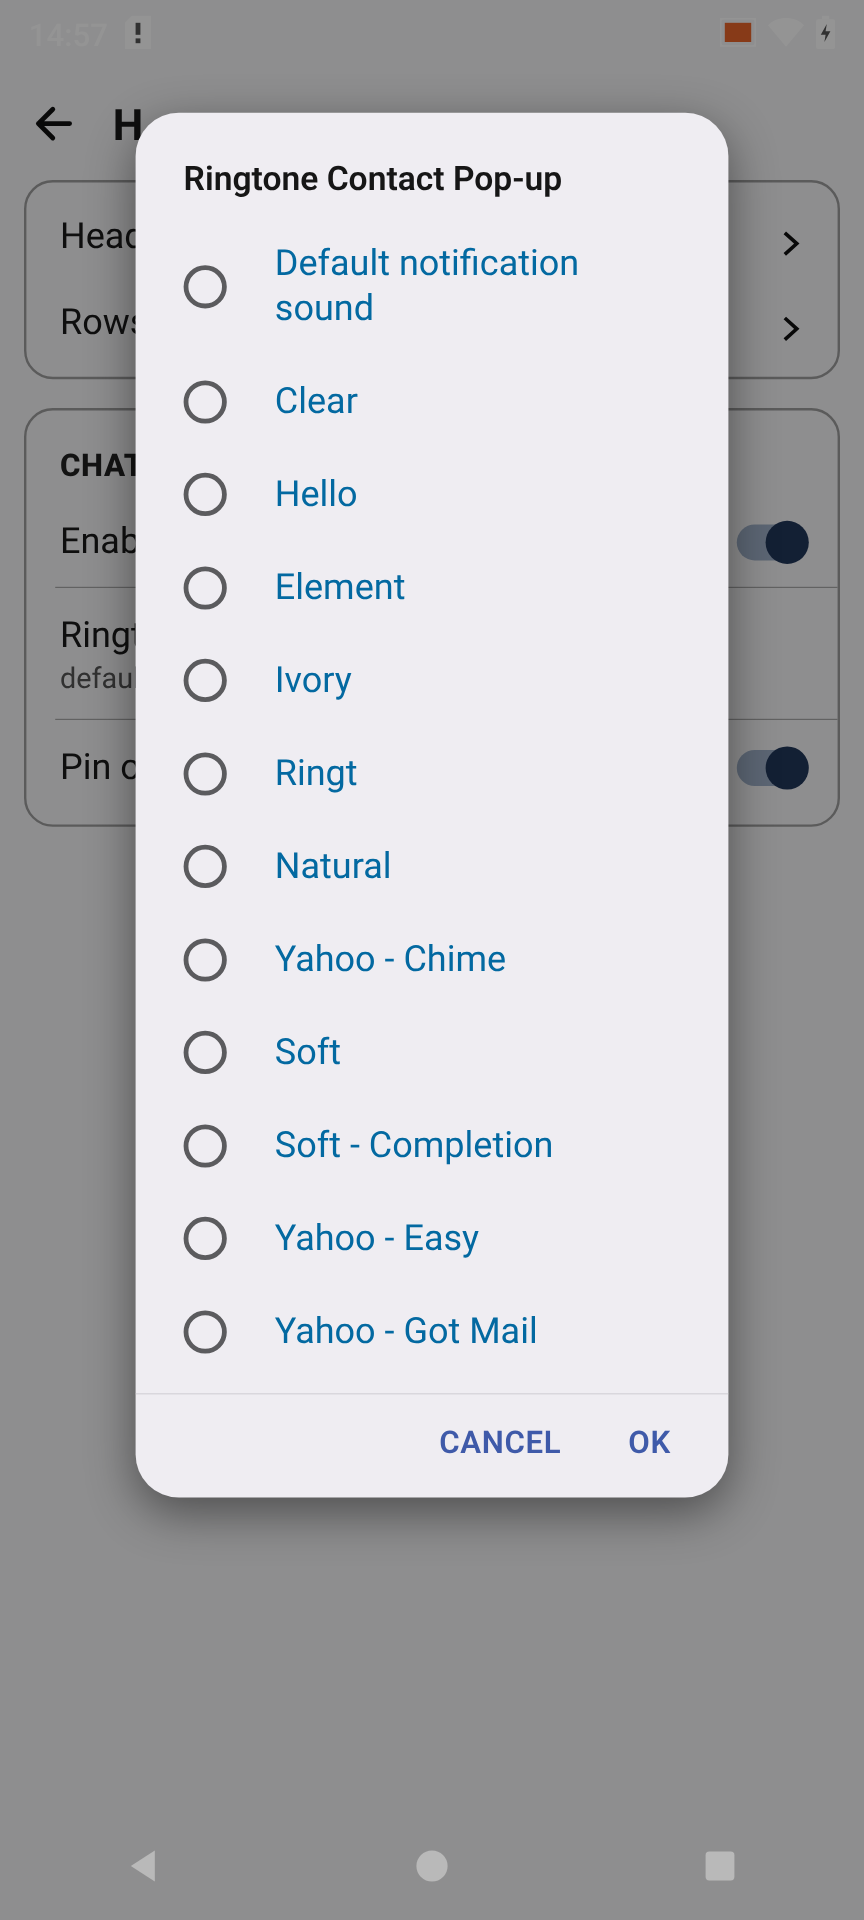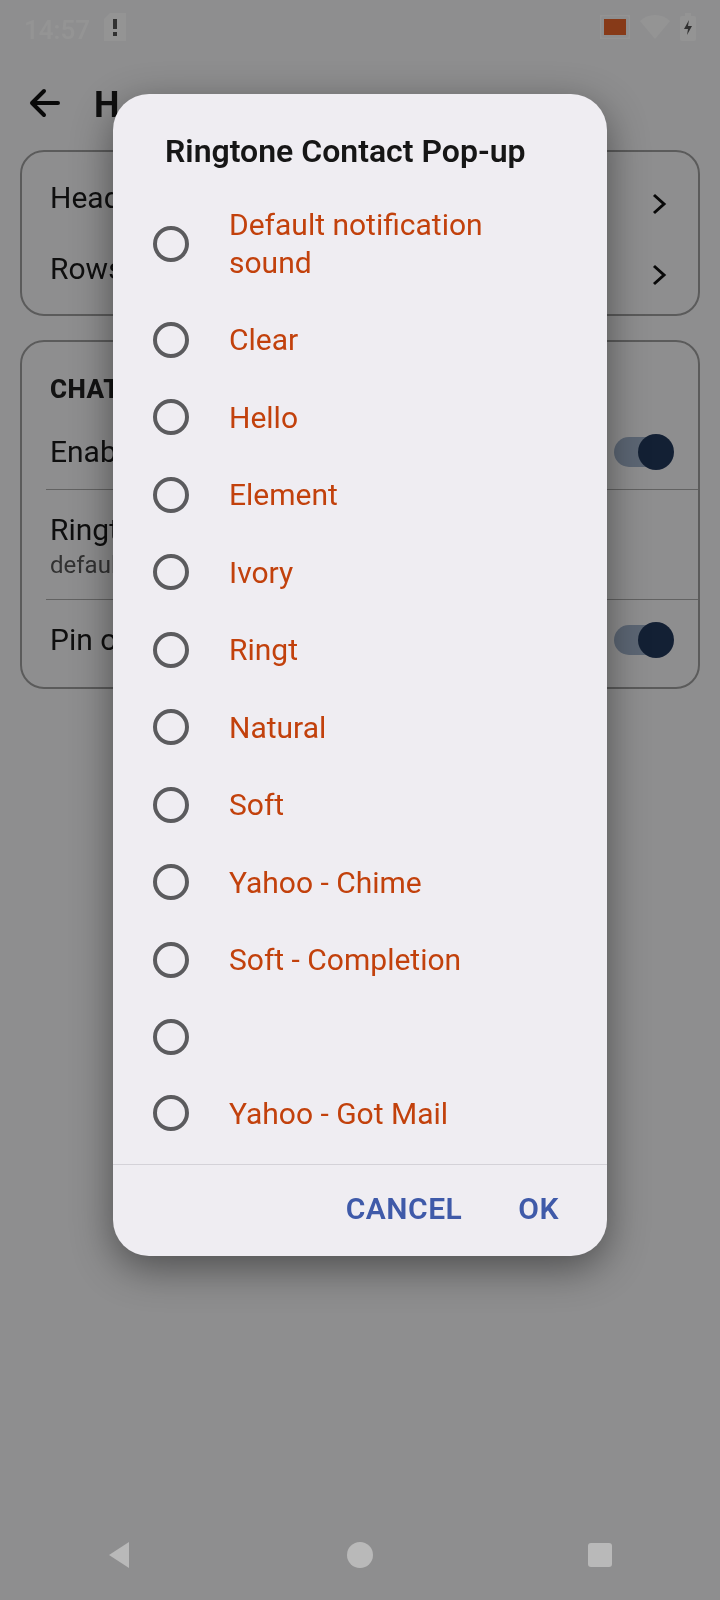--- a/index.html
+++ b/index.html
@@ -98,54 +98,54 @@
     width: 494px;
     background: #efedf2;
     border-radius: 36px;
     z-index: 10;
     box-shadow: 0 12px 40px rgba(0,0,0,0.45);
     display: flex;
     flex-direction: column;
     overflow: hidden;
   }
   .dialog-title {
-    padding: 38px 52px 10px;
-    font-size: 32px;
+    padding: 38px 40px 10px;
+    font-size: 28px;
     font-weight: 600;
     color: #161616;
   }
   .options {
     padding: 6px 0 12px;
   }
   .opt {
     display: flex;
     align-items: center;
     gap: 40px;
     padding: 20px 40px;
   }
   .opt .radio {
     flex: 0 0 36px;
     width: 36px; height: 36px;
     border: 4px solid #5b5b5e;
     border-radius: 50%;
   }
   .opt .label {
     font-size: 30px;
-    color: #c2410c;
+    color: #0369a1;
     line-height: 1.25;
   }
   .dialog-buttons {
     border-top: 1px solid #d4d2d8;
     display: flex;
     justify-content: flex-end;
     gap: 56px;
     padding: 26px 48px 30px;
   }
   .dlg-btn {
-    font-size: 30px;
+    font-size: 26px;
     font-weight: 600;
     color: #3f5aa9;
     letter-spacing: 0.5px;
   }
 
   
   .nav-bar {
     position: absolute;
     left: 0; right: 0; bottom: 0;
     height: 86px;
@@ -268,32 +268,33 @@
     <div class="opt">
         <span class="radio"></span>
         <span class="label">Ringt</span>
       </div>
     <div class="opt">
         <span class="radio"></span>
         <span class="label">Natural</span>
       </div>
     <div class="opt">
         <span class="radio"></span>
+        <span class="label">Yahoo - Chime</span>
+      </div>
+    <div class="opt">
+        <span class="radio"></span>
         <span class="label">Soft</span>
       </div>
     <div class="opt">
         <span class="radio"></span>
-        <span class="label">Yahoo - Chime</span>
-      </div>
-    <div class="opt">
-        <span class="radio"></span>
         <span class="label">Soft - Completion</span>
       </div>
     <div class="opt">
         <span class="radio"></span>
+        <span class="label">Yahoo - Easy</span>
       </div>
     <div class="opt">
         <span class="radio"></span>
         <span class="label">Yahoo - Got Mail</span>
       </div>
   </div>
   <div class="dialog-buttons">
     <span class="dlg-btn">CANCEL</span>
     <span class="dlg-btn">OK</span>
   </div>

